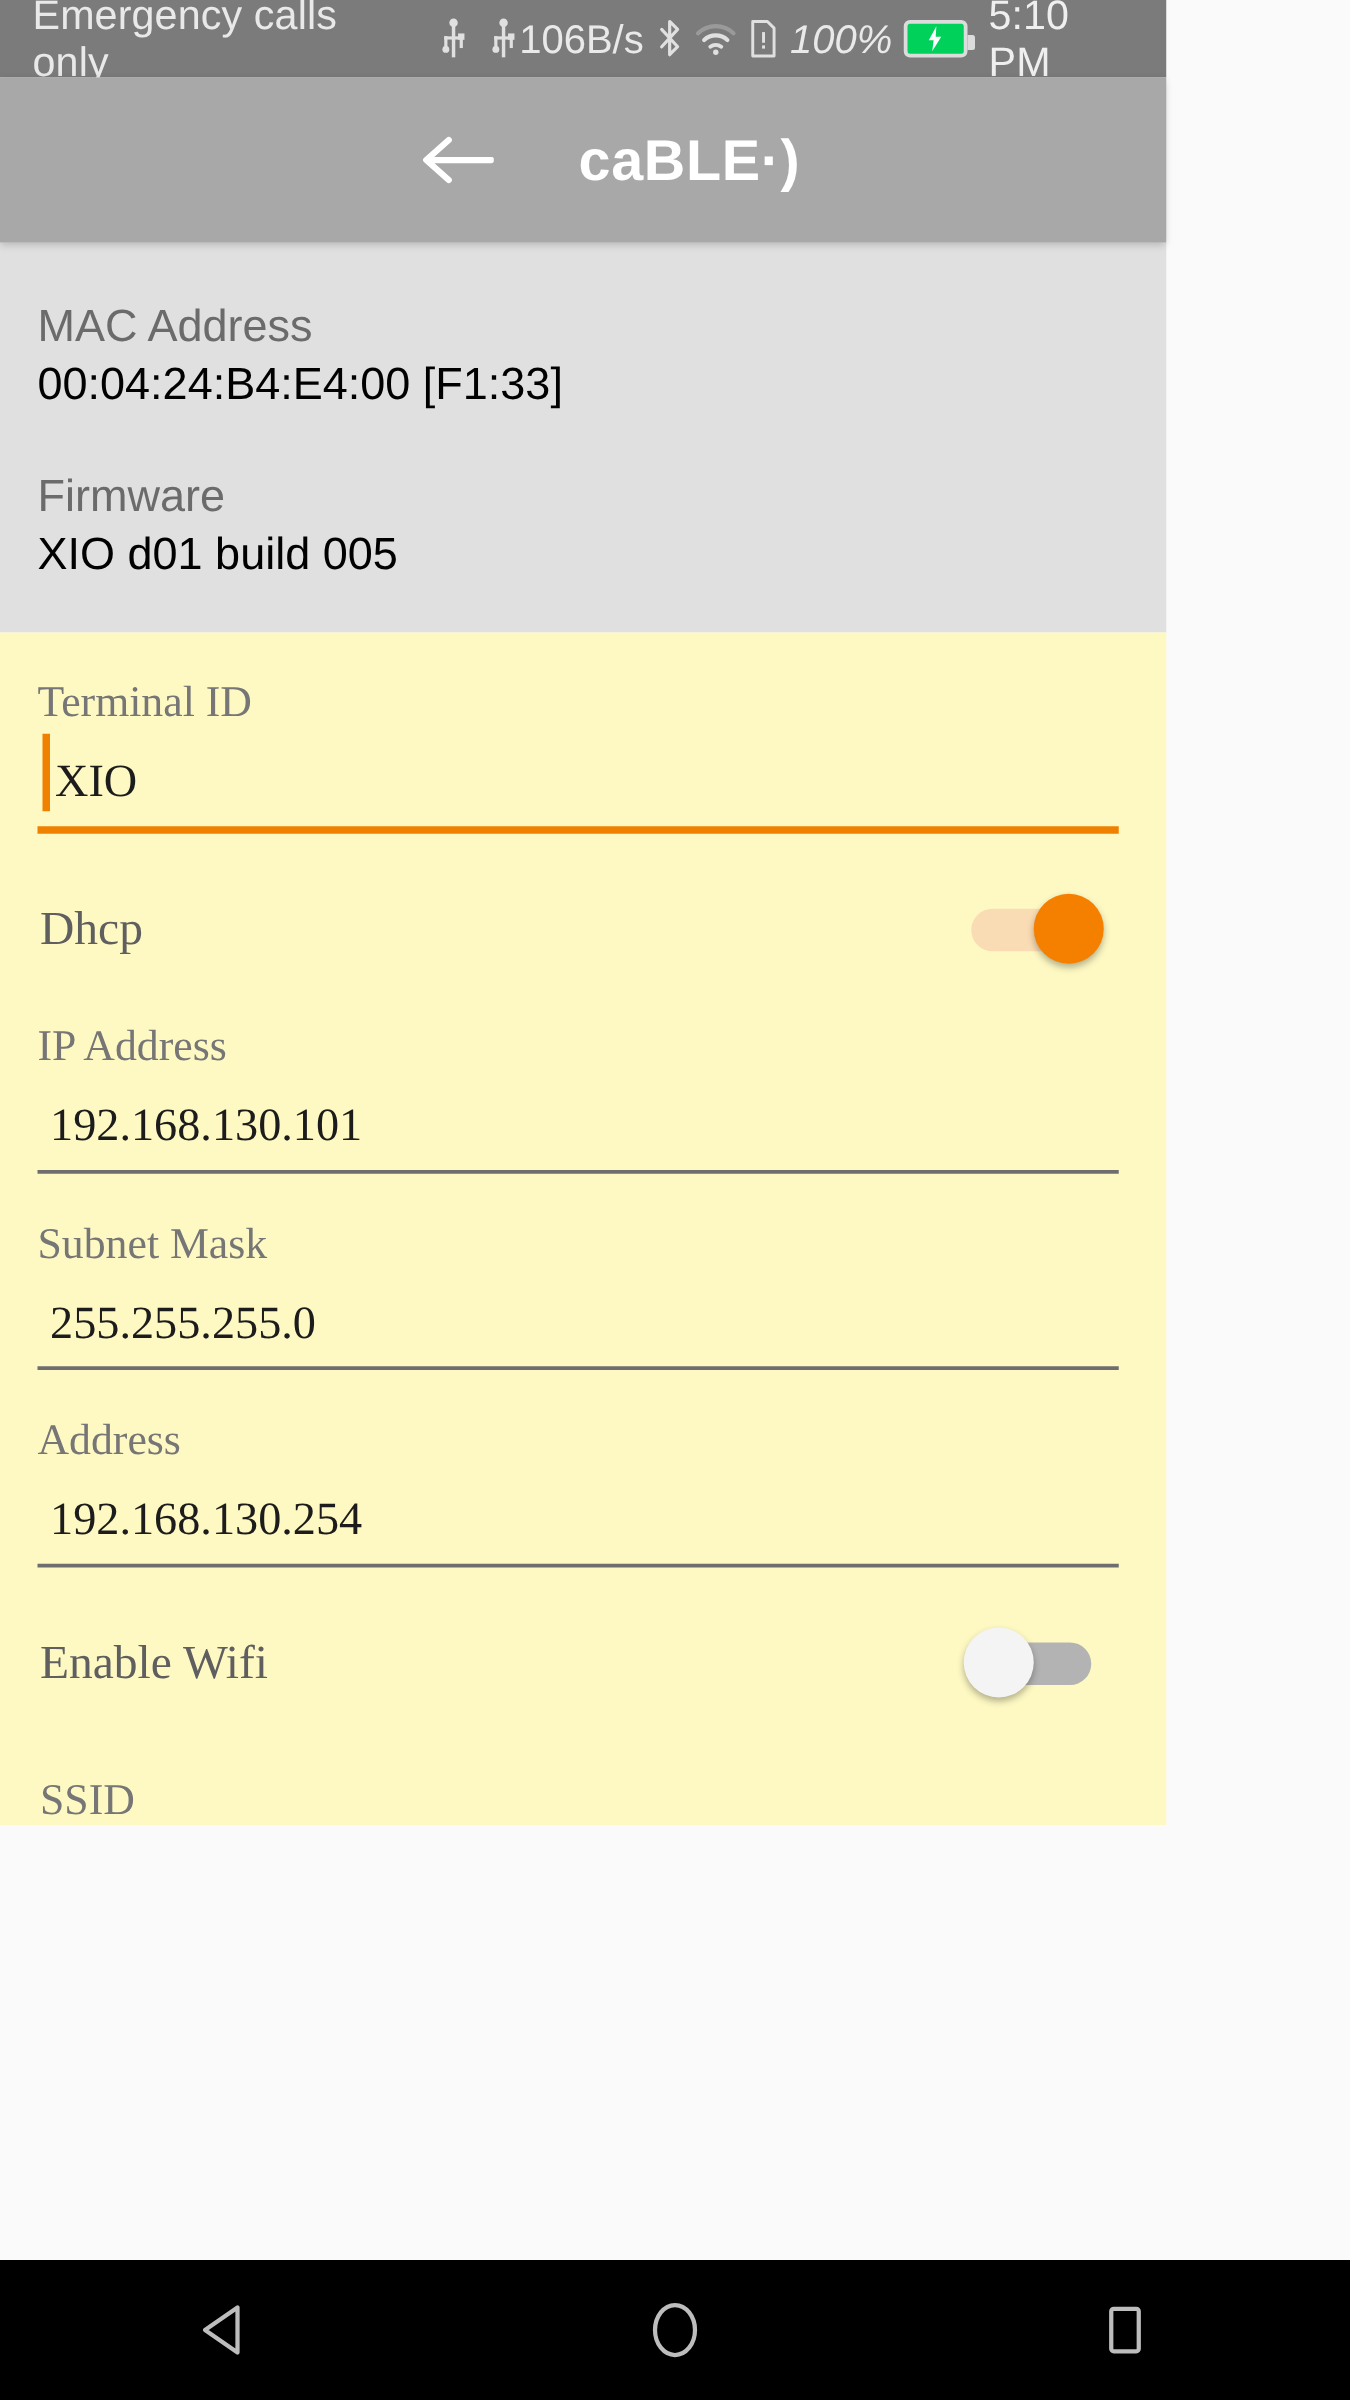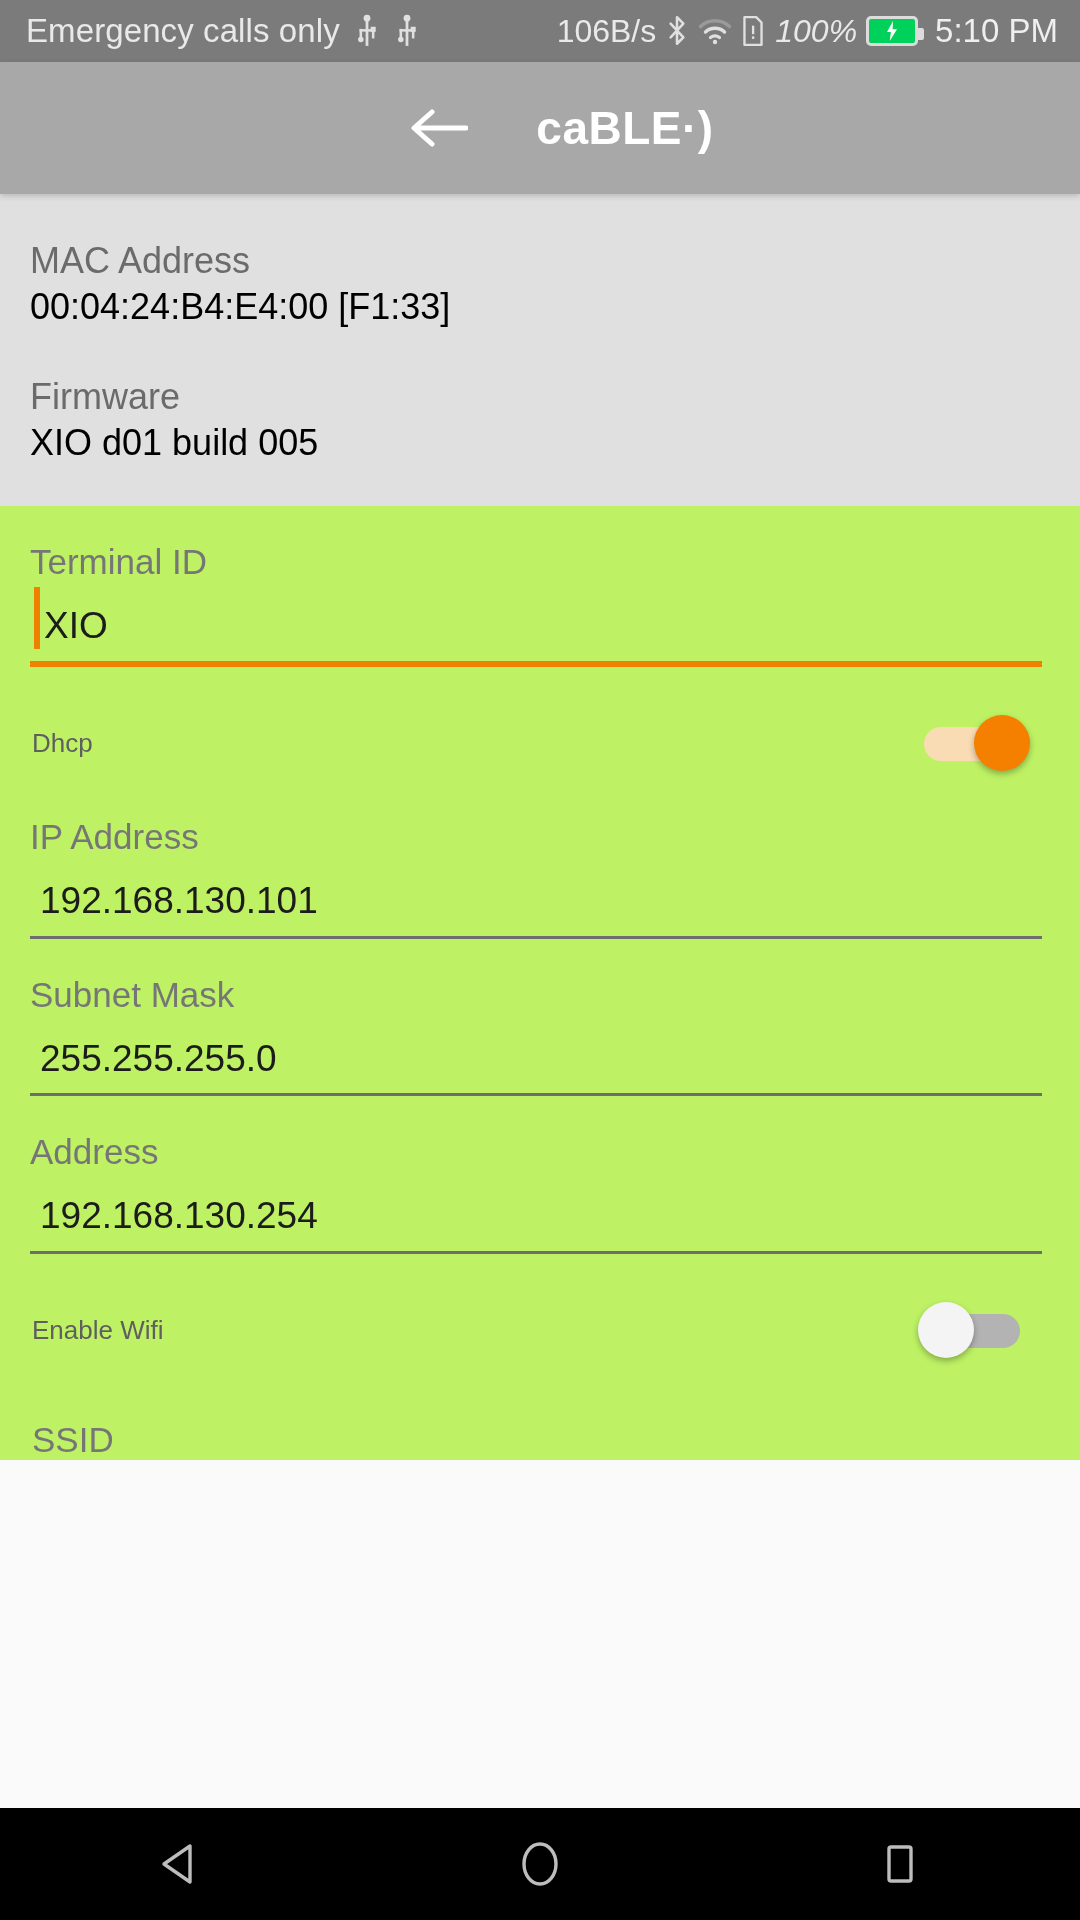--- a/index.html
+++ b/index.html
@@ -2,21 +2,21 @@
 <html><head>
 <meta charset="utf-8">
 <style>
   * { box-sizing: border-box; margin: 0; padding: 0; }
   html, body {
     width: 1080px; height: 1920px;
     font-family: "Liberation Sans", sans-serif;
     background: #fafafa;
     overflow: hidden;
   }
-  .phone { position: relative; width: 1080px; height: 1920px; background: #fafafa; }
+  .phone { position: relative; width: 933px; height: 1920px; background: #fafafa; }
 
   
   .status-bar {
     height: 62px; width: 100%;
     background: #7b7b7b;
     display: flex; align-items: center;
     padding: 0 22px 0 26px;
     color: #e8e8e8;
   }
   .status-left { display: flex; align-items: center; gap: 14px; }
@@ -58,21 +58,21 @@
   
   .info-panel {
     background: #e0e0e0;
     padding: 44px 0 40px 30px;
   }
   .info-label { font-size: 36px; color: #6b6b6b; line-height: 1.28; }
   .info-value { font-size: 36px; color: #000000; line-height: 1.28; }
   .info-group + .info-group { margin-top: 44px; }
 
   
-  .form { padding: 0 38px 0 30px; background: #bef264; }
+  .form { padding: 0 38px 0 30px; background: #fef9c3; font-family: Liberation Serif, serif; }
 
   .field { padding-top: 36px; }
   .field-label { font-size: 35px; color: #767676; }
   .field-input-wrap {
     margin-top: 24px; position: relative;
     display: flex; align-items: flex-end;
   }
   .field-value {
     font-size: 37px; color: #1c1c1c; padding: 0 0 14px 10px;
     flex: 1; line-height: 1.1;
@@ -84,21 +84,21 @@
     width: 6px; height: 62px; background: #f08000;
   }
 
   .field.focused .field-value { padding-left: 14px; }
 
   
   .switch-row {
     display: flex; align-items: center; justify-content: space-between;
     padding: 48px 12px 10px 2px;
   }
-  .switch-label { font-size: 26px; color: #5f5f5f; }
+  .switch-label { font-size: 38px; color: #5f5f5f; }
   .switch { position: relative; width: 112px; height: 56px; }
   .switch .track {
     position: absolute; left: 6px; top: 12px;
     width: 96px; height: 34px; border-radius: 18px;
   }
   .switch .thumb {
     position: absolute; top: 0; width: 56px; height: 56px; border-radius: 50%;
     box-shadow: 0 3px 6px rgba(0,0,0,0.30);
   }
   .switch.on .track { background: #fadcb4; }

